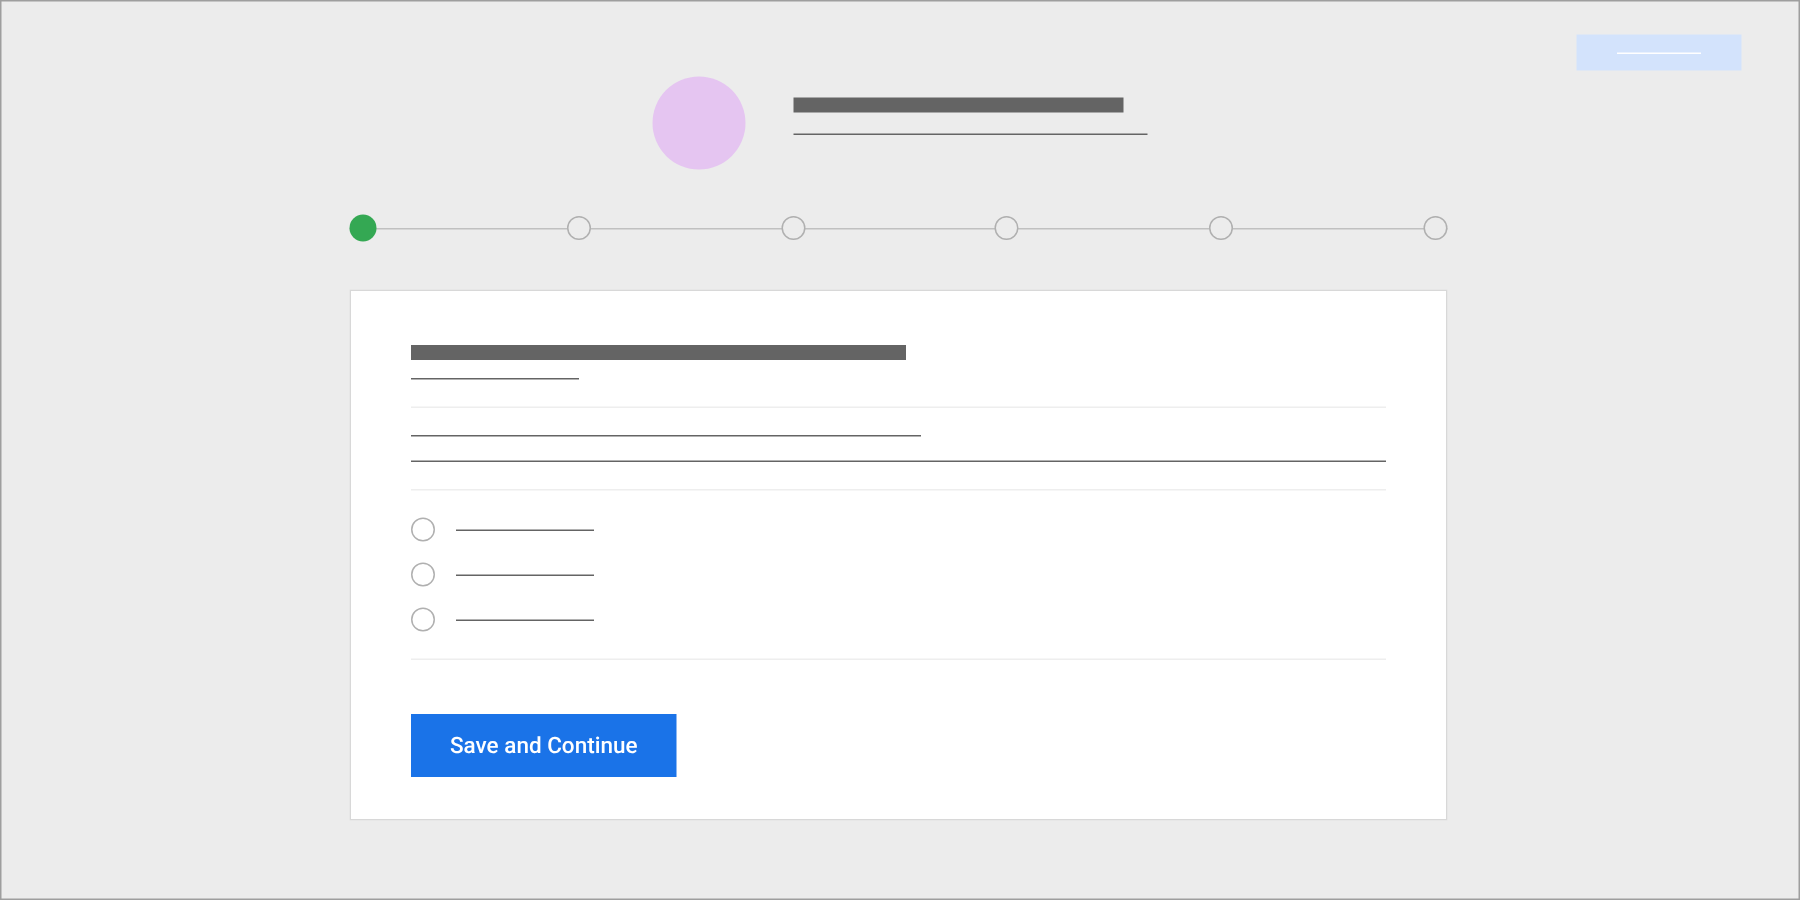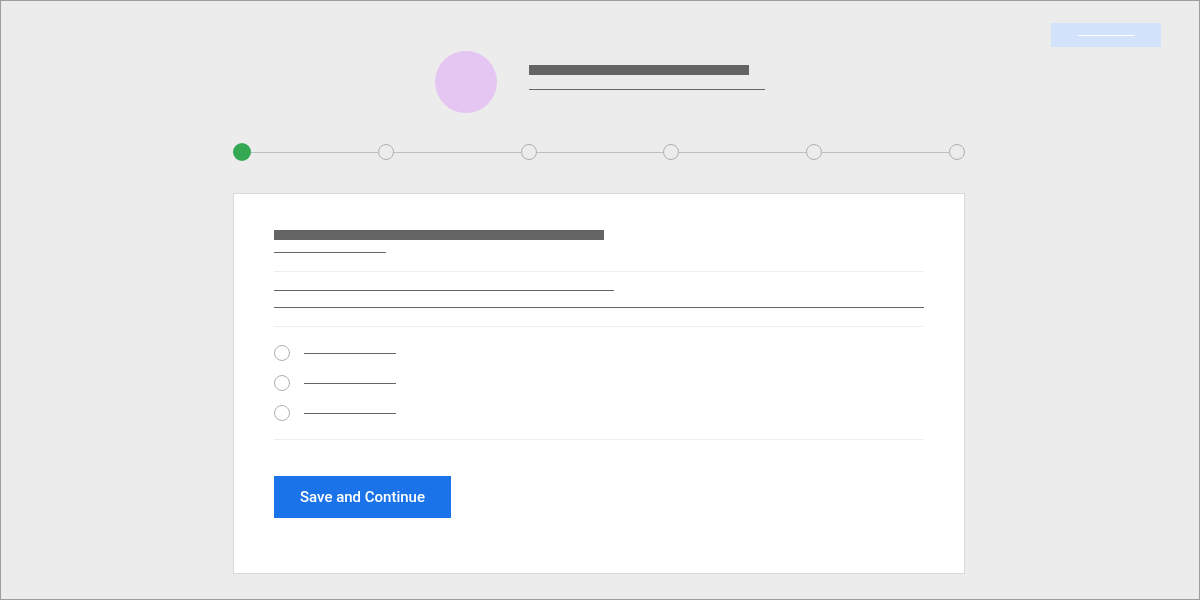--- a/index.html
+++ b/index.html
@@ -103,21 +103,21 @@
   }
 
   
   .card {
     position: absolute;
     top: 192px;
     left: 232px;
     width: 732px;
     background: #ffffff;
     border: 1px solid #d8d8d8;
-    padding: 36px 40px 55px 40px;
+    padding: 36px 40px 28px 40px;
   }
 
   .section-heading {
     background: #646464;
     height: 10px;
     width: 330px;
     margin-bottom: 12px;
   }
   .section-sub {
     border-top: 1px solid #646464;

